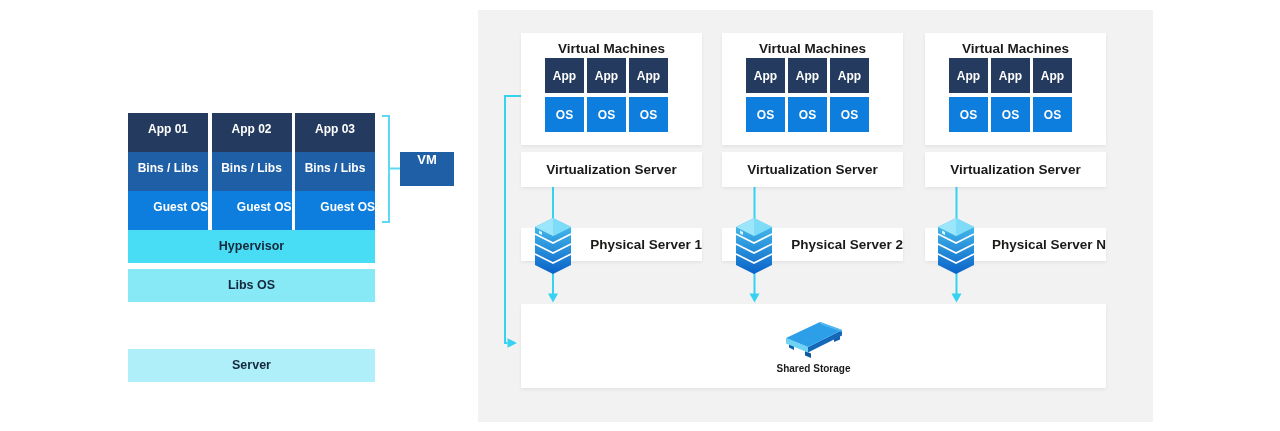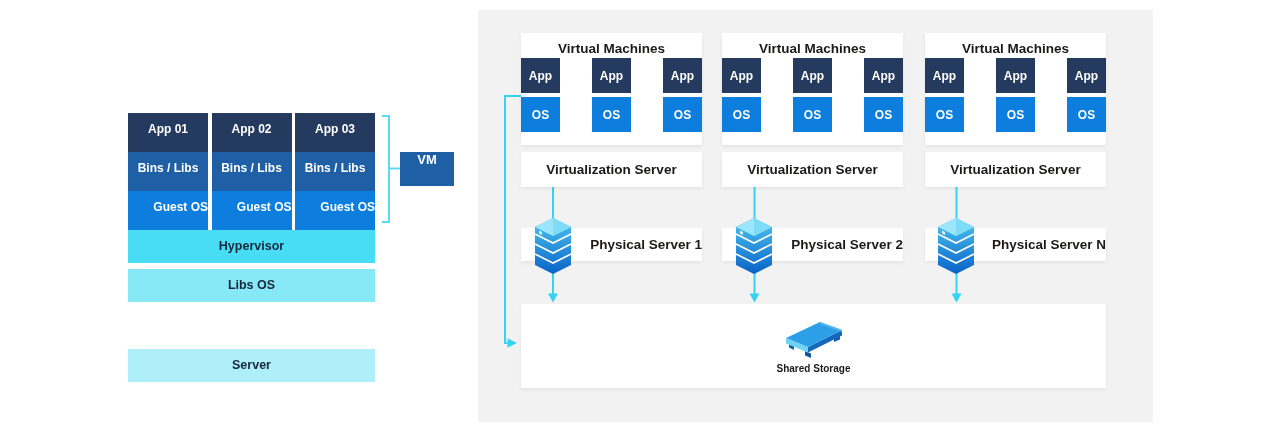--- a/index.html
+++ b/index.html
@@ -11,21 +11,21 @@
   
   .panel{position:absolute;left:478px;top:10px;width:675px;height:412px;background:var(--c-panel_bg,#f2f2f2);}
   
   .card{position:absolute;background:var(--c-card_bg,#ffffff);box-shadow:0 1.6px 3.6px rgba(0,0,0,.07),0 .3px .9px rgba(0,0,0,.05);}
   .card-title{font-size:13.5px;font-weight:600;color:var(--c-text_dark,#1b1a19);text-align:center;line-height:17px;}
   
   .l0{left:521px;width:181px;}
   .l1{left:722px;width:181px;}
   .l2{left:925px;width:181px;}
   .vm-card{top:33px;height:112px;padding-top:7px;box-sizing:border-box;}
-  .box-row{display:flex;justify-content:space-between;gap:3px;margin-top:1px;}
+  .box-row{display:flex;justify-content:flex-start;gap:3px;margin-top:1px;padding-left:24px;}
   .box-row + .box-row{margin-top:4px;}
   .box{width:39px;height:35px;display:flex;align-items:center;justify-content:center;
        color:var(--c-text_light,#fff);font-size:12px;font-weight:600;}
   .box.app{background:var(--c-app_dark,#243a5e);}
   .box.os{background:var(--c-bright_blue,#0d7edd);}
   .vs-card{top:152px;height:35px;display:flex;align-items:center;justify-content:center;}
   .vs-card span{font-size:13.5px;font-weight:600;color:var(--c-text_dark,#1b1a19);}
   .ps-card{top:228px;height:33px;display:flex;align-items:center;justify-content:flex-end;padding-left:29px;box-sizing:border-box;}
   .ps-card span{font-size:13.5px;font-weight:600;color:var(--c-text_dark,#1b1a19);white-space:nowrap;}
   

